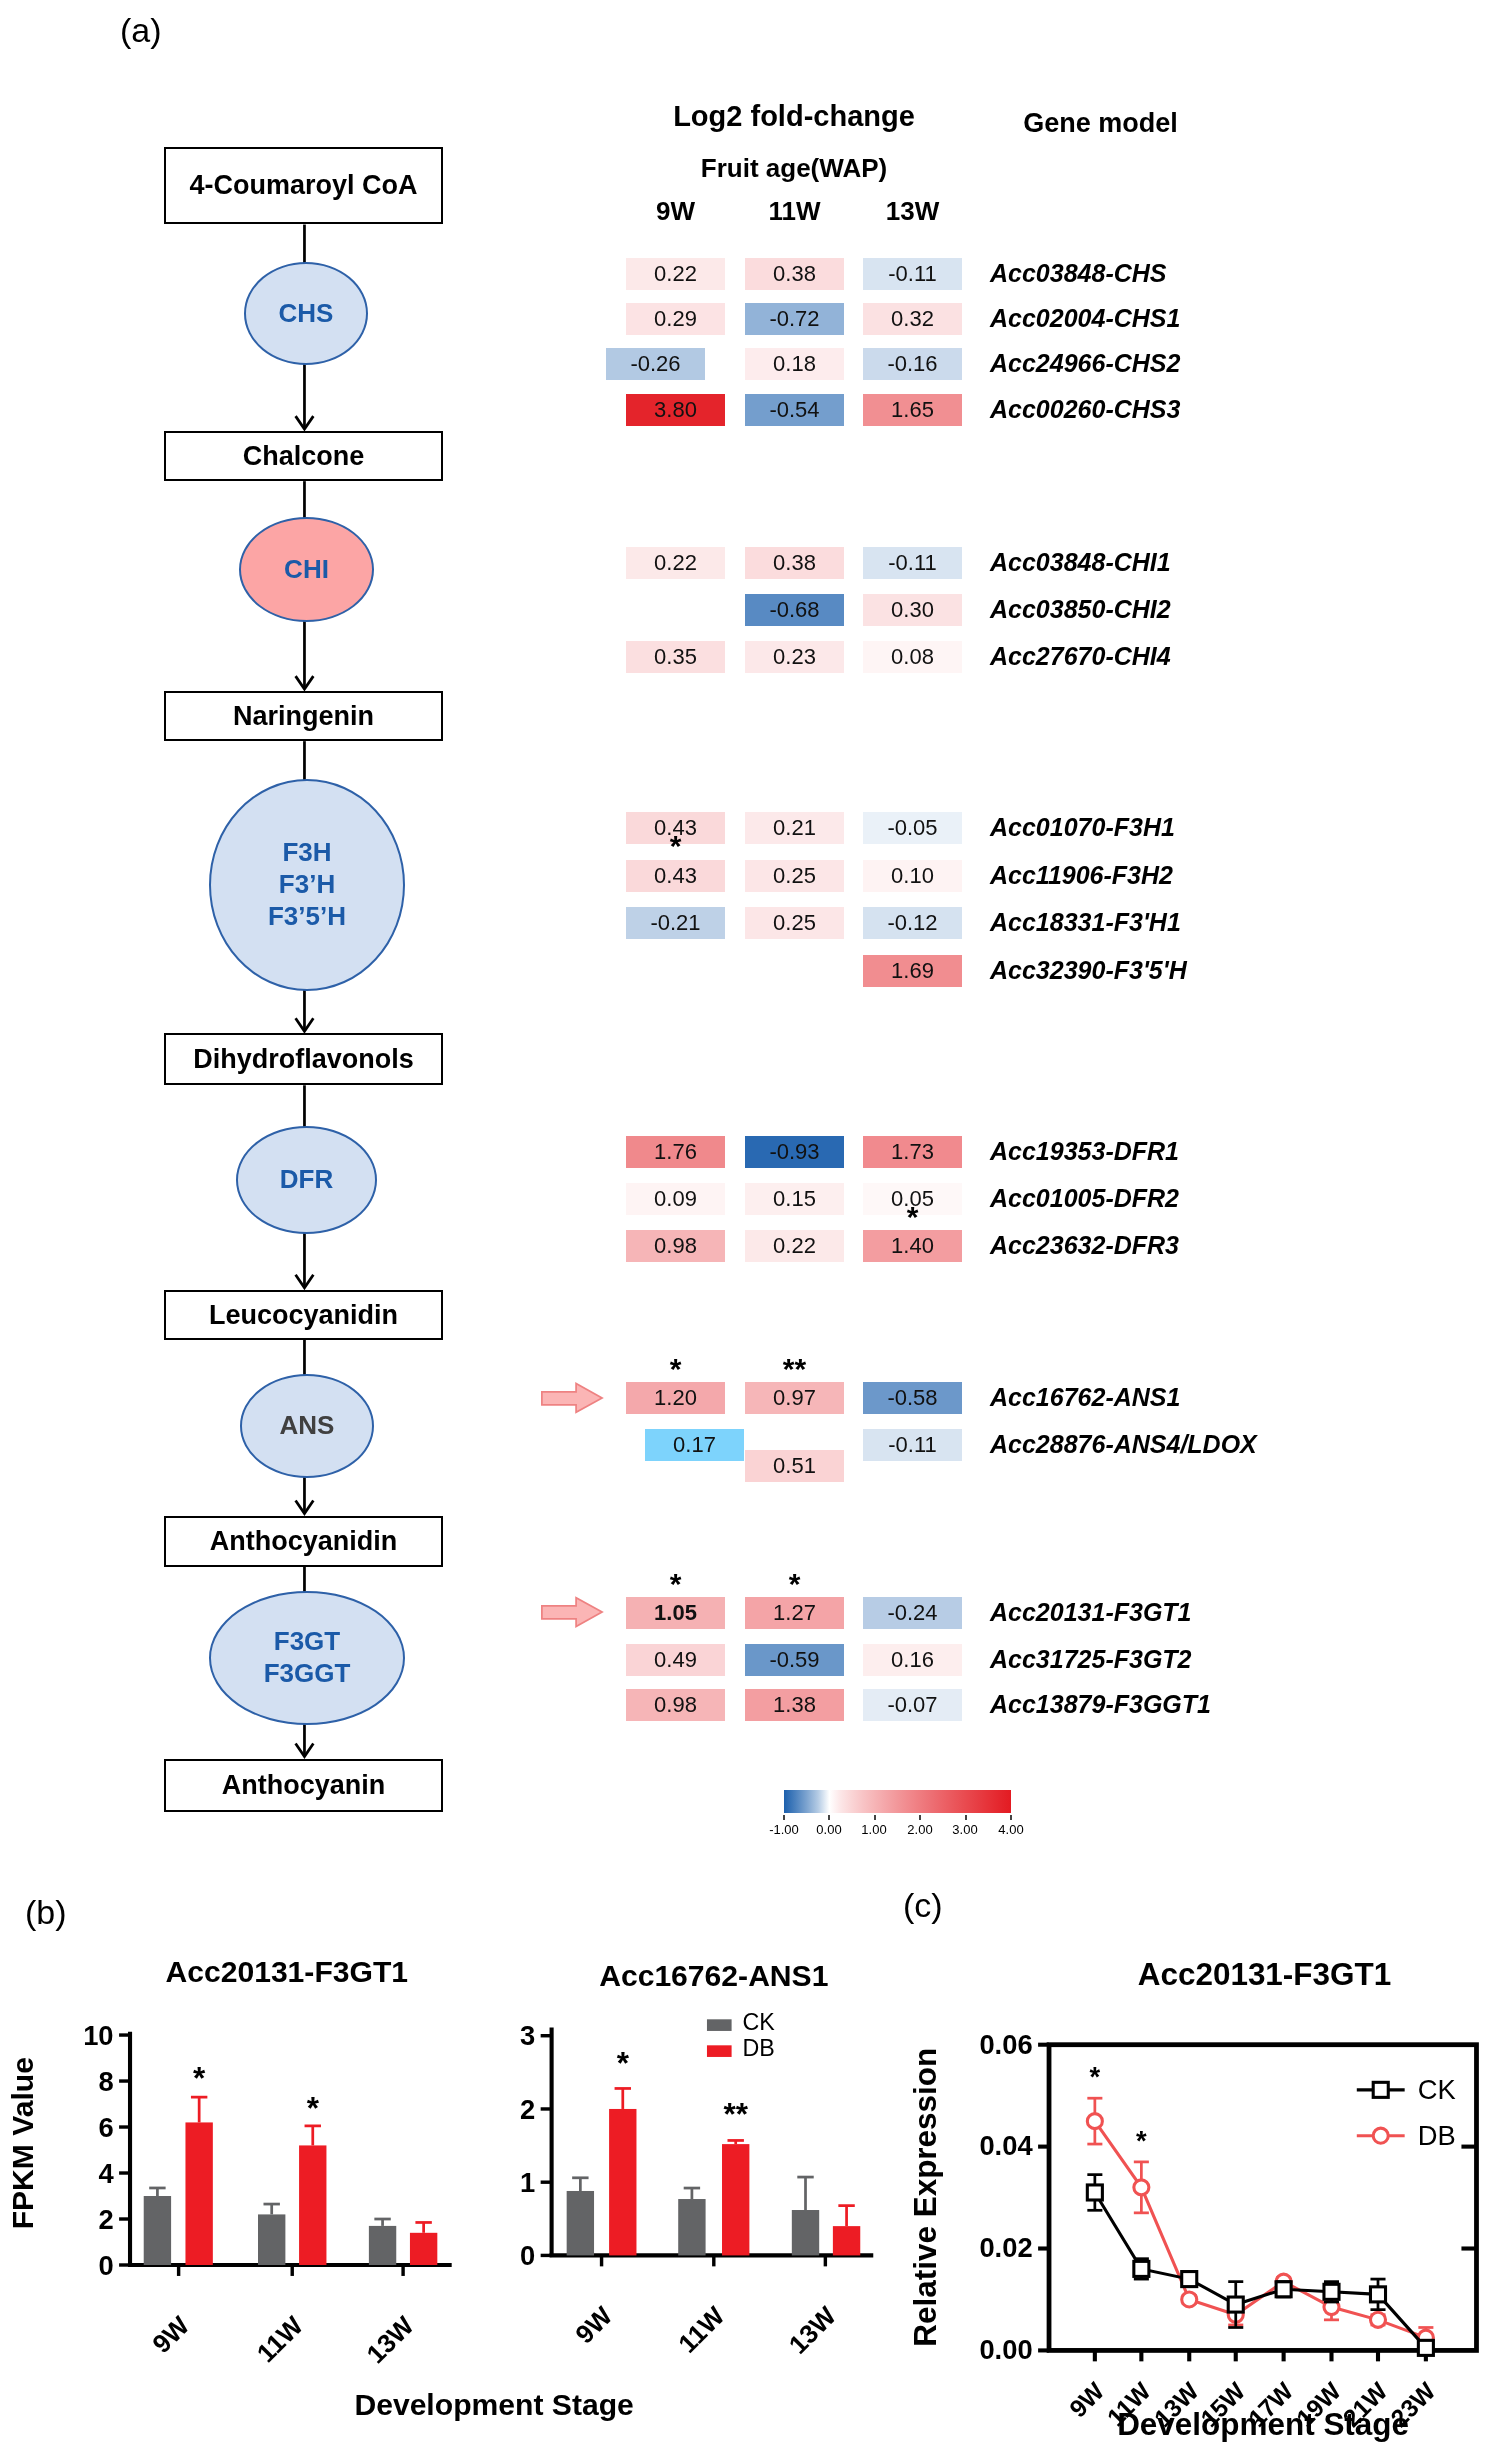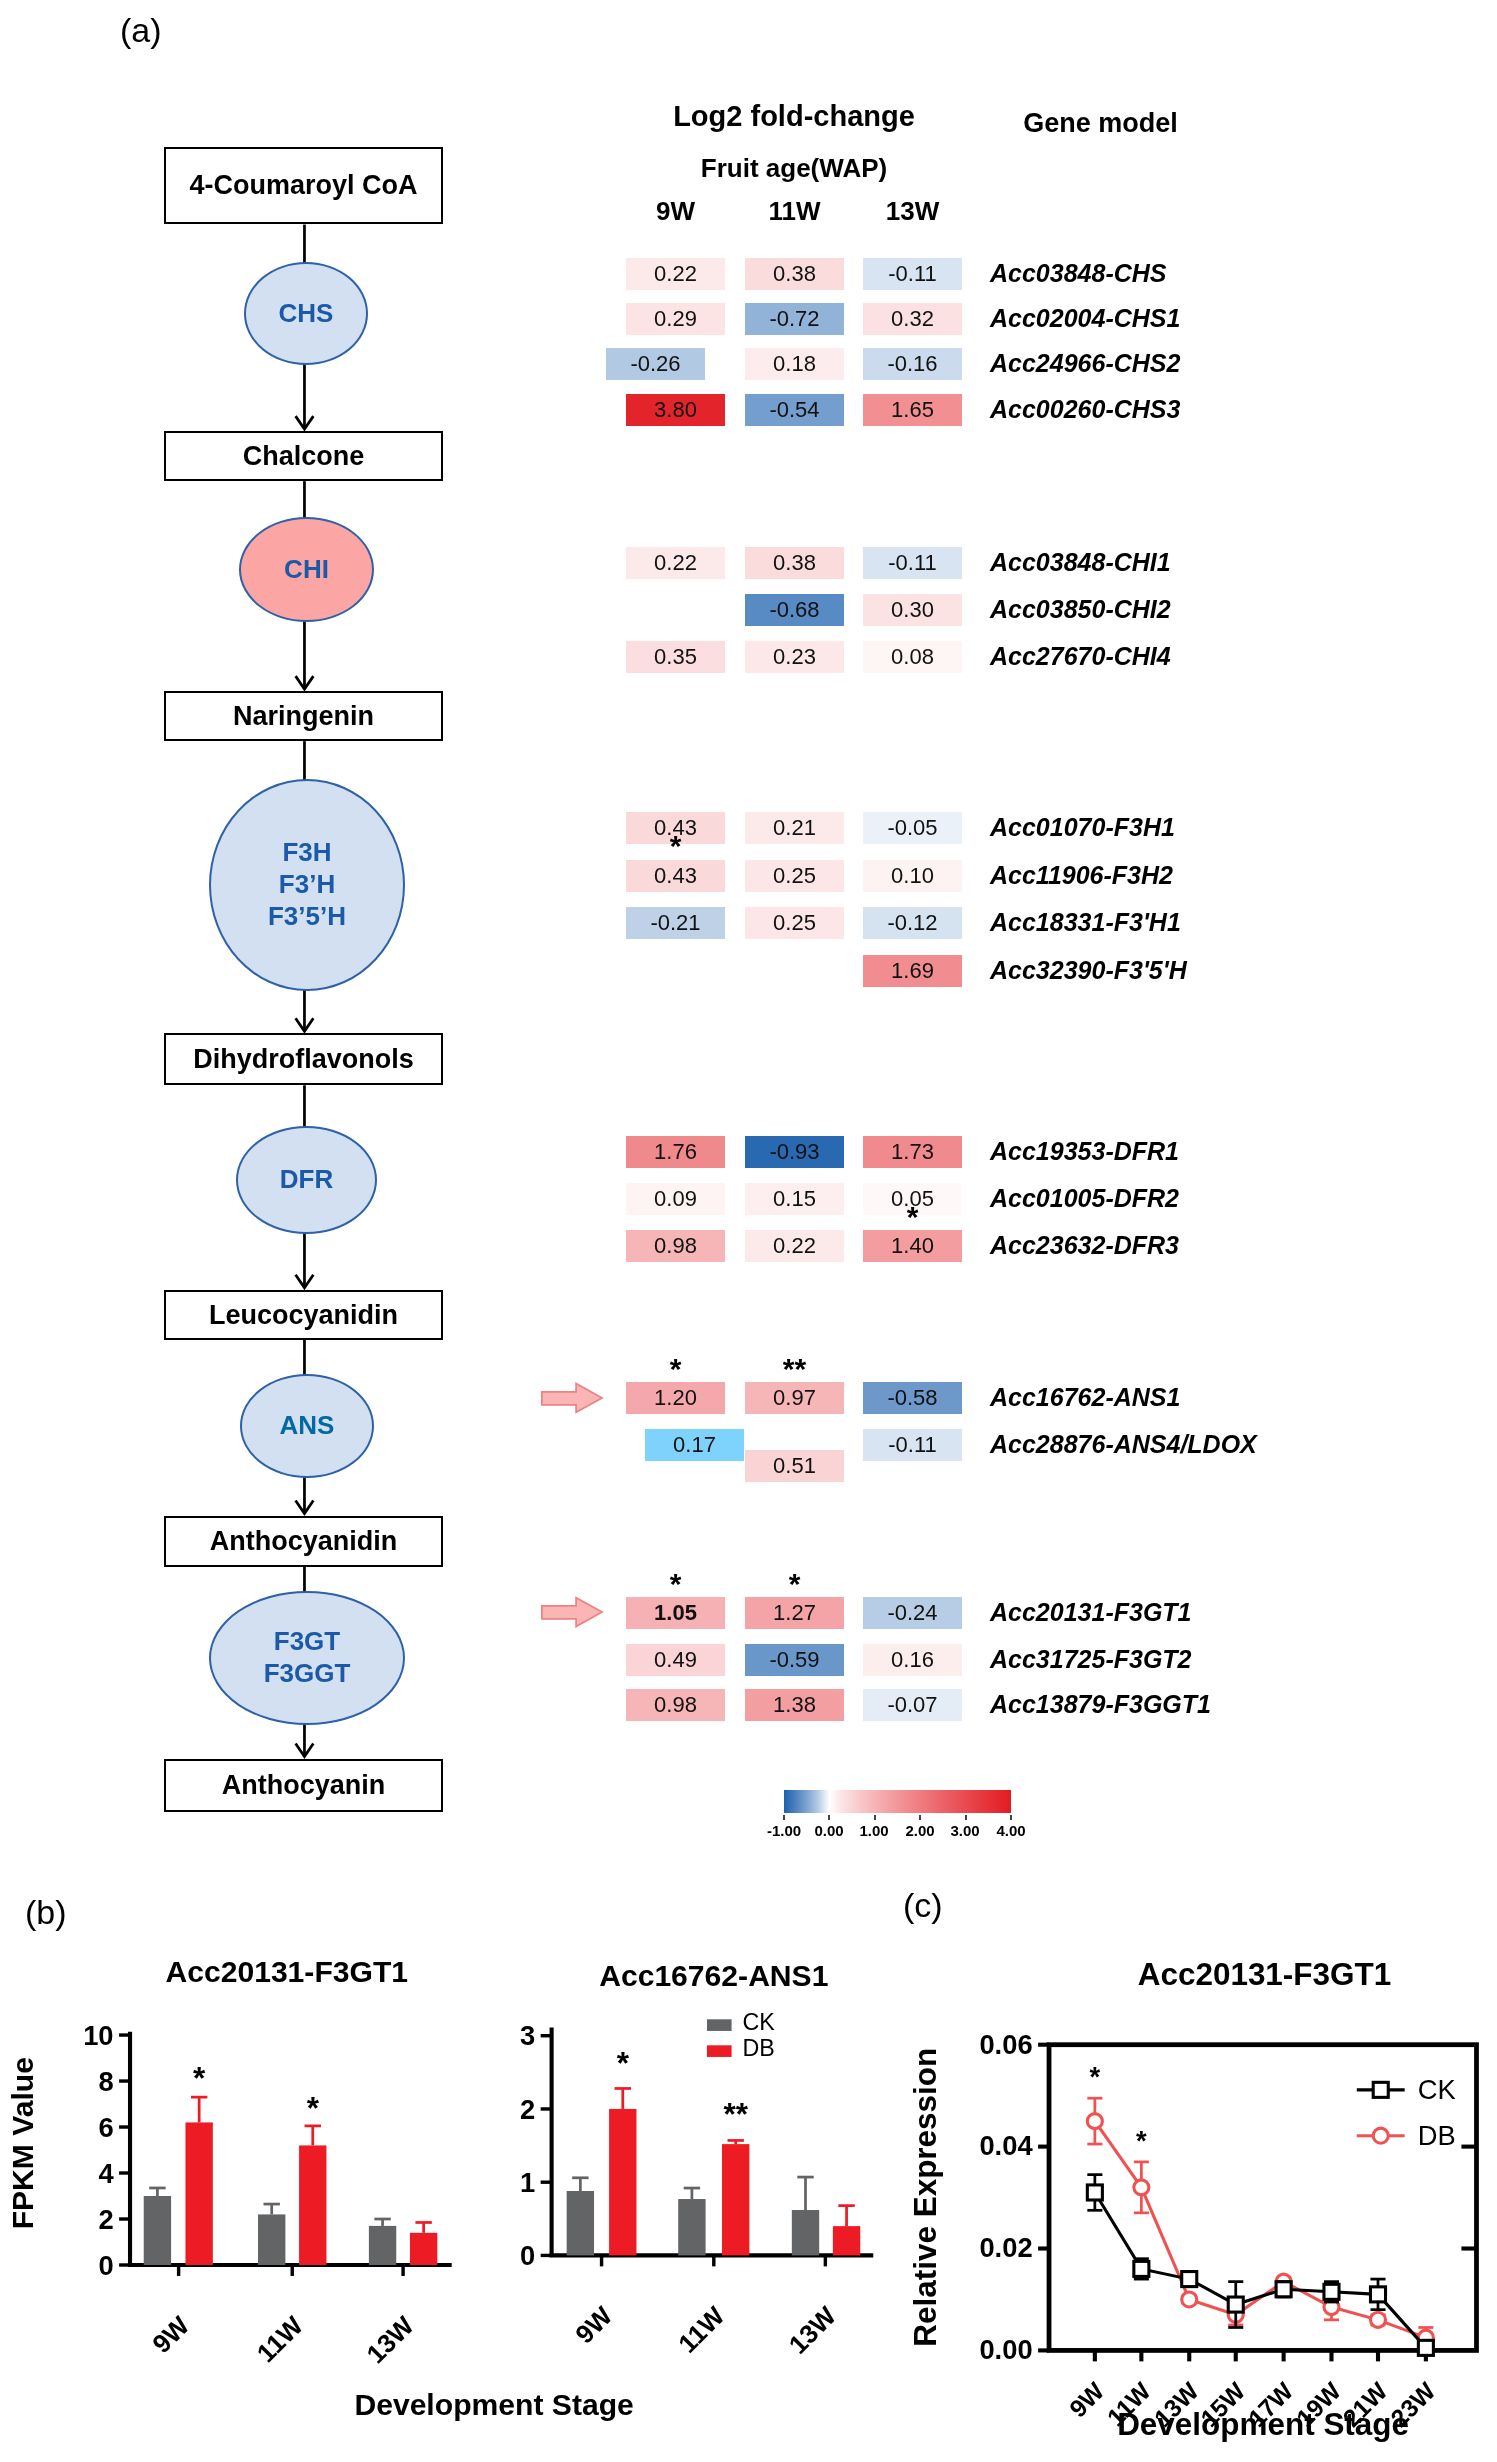--- a/index.html
+++ b/index.html
@@ -24,21 +24,21 @@
     display:flex;flex-direction:column;align-items:center;justify-content:center;
     font-size:26px;font-weight:bold;line-height:1.22;text-align:center;}
   .h-cell{position:absolute;z-index:2;width:99px;height:31.5px;display:flex;
     align-items:center;justify-content:center;font-size:22px;color:#111;}
   .h-gene{position:absolute;z-index:2;left:990px;height:31.5px;display:flex;align-items:center;
     font-size:25px;font-weight:bold;font-style:italic;white-space:nowrap;}
   .h-sig{position:absolute;z-index:2;width:99px;height:30px;line-height:33px;text-align:center;
     font-size:30px;font-weight:bold;}
   .cb-bar{position:absolute;z-index:2;}
   .cb-tick{position:absolute;z-index:2;width:2.1px;height:4.8px;background:#444;}
-  .cb-lab{position:absolute;z-index:2;font-size:15px;transform:translateX(-50%);white-space:nowrap;font-weight:bold;}
+  .cb-lab{position:absolute;z-index:2;font-size:13px;transform:translateX(-50%);white-space:nowrap;}
 </style>
 </head>
 <body>
 
 <div id="root">
   <svg id="fig-svg" width="1497" height="2462" viewBox="0 0 2188 3598">
       <line x1="445" y1="328" x2="445" y2="387" stroke="#000" stroke-width="4"></line>
       <line x1="445" y1="523" x2="445" y2="626" stroke="#000" stroke-width="4"></line>
       <path d="M432,608 L445,627 L458,608" stroke="#000" stroke-width="4" fill="none"></path>
       <line x1="445" y1="703" x2="445" y2="760" stroke="#000" stroke-width="4"></line>
@@ -86,21 +86,21 @@
         <div>CHI</div>
       </div>
       <div class="p-ellipse" style="left: 209px; top: 779px; width: 192px; height: 208px; background: rgb(211, 224, 242); border: 2.1px solid rgb(46, 97, 168); color: rgb(27, 90, 168);">
         <div>F3H</div>
         <div>F3’H</div>
         <div>F3’5’H</div>
       </div>
       <div class="p-ellipse" style="left: 236px; top: 1126px; width: 137px; height: 104px; background: rgb(211, 224, 242); border: 2.1px solid rgb(46, 97, 168); color: rgb(27, 90, 168);">
         <div>DFR</div>
       </div>
-      <div class="p-ellipse" style="left: 240px; top: 1374px; width: 130px; height: 100px; background: rgb(211, 224, 242); border: 2.1px solid rgb(46, 97, 168); color: #0369a1;">
+      <div class="p-ellipse" style="left: 240px; top: 1374px; width: 130px; height: 100px; background: rgb(211, 224, 242); border: 2.1px solid rgb(46, 97, 168); color: #404040;">
         <div>ANS</div>
       </div>
       <div class="p-ellipse" style="left: 209px; top: 1591px; width: 192px; height: 130px; background: rgb(211, 224, 242); border: 2.1px solid rgb(46, 97, 168); color: rgb(27, 90, 168);">
         <div>F3GT</div>
         <div>F3GGT</div>
       </div>
     </div>
   <div id="heatmap-layer">
       <div class="h-cell" style="left: 626px; top: 258px; background: rgb(252, 233, 233);">0.22</div>
       <div class="h-cell" style="left: 745px; top: 258px; background: rgb(251, 220, 221);">0.38</div>

